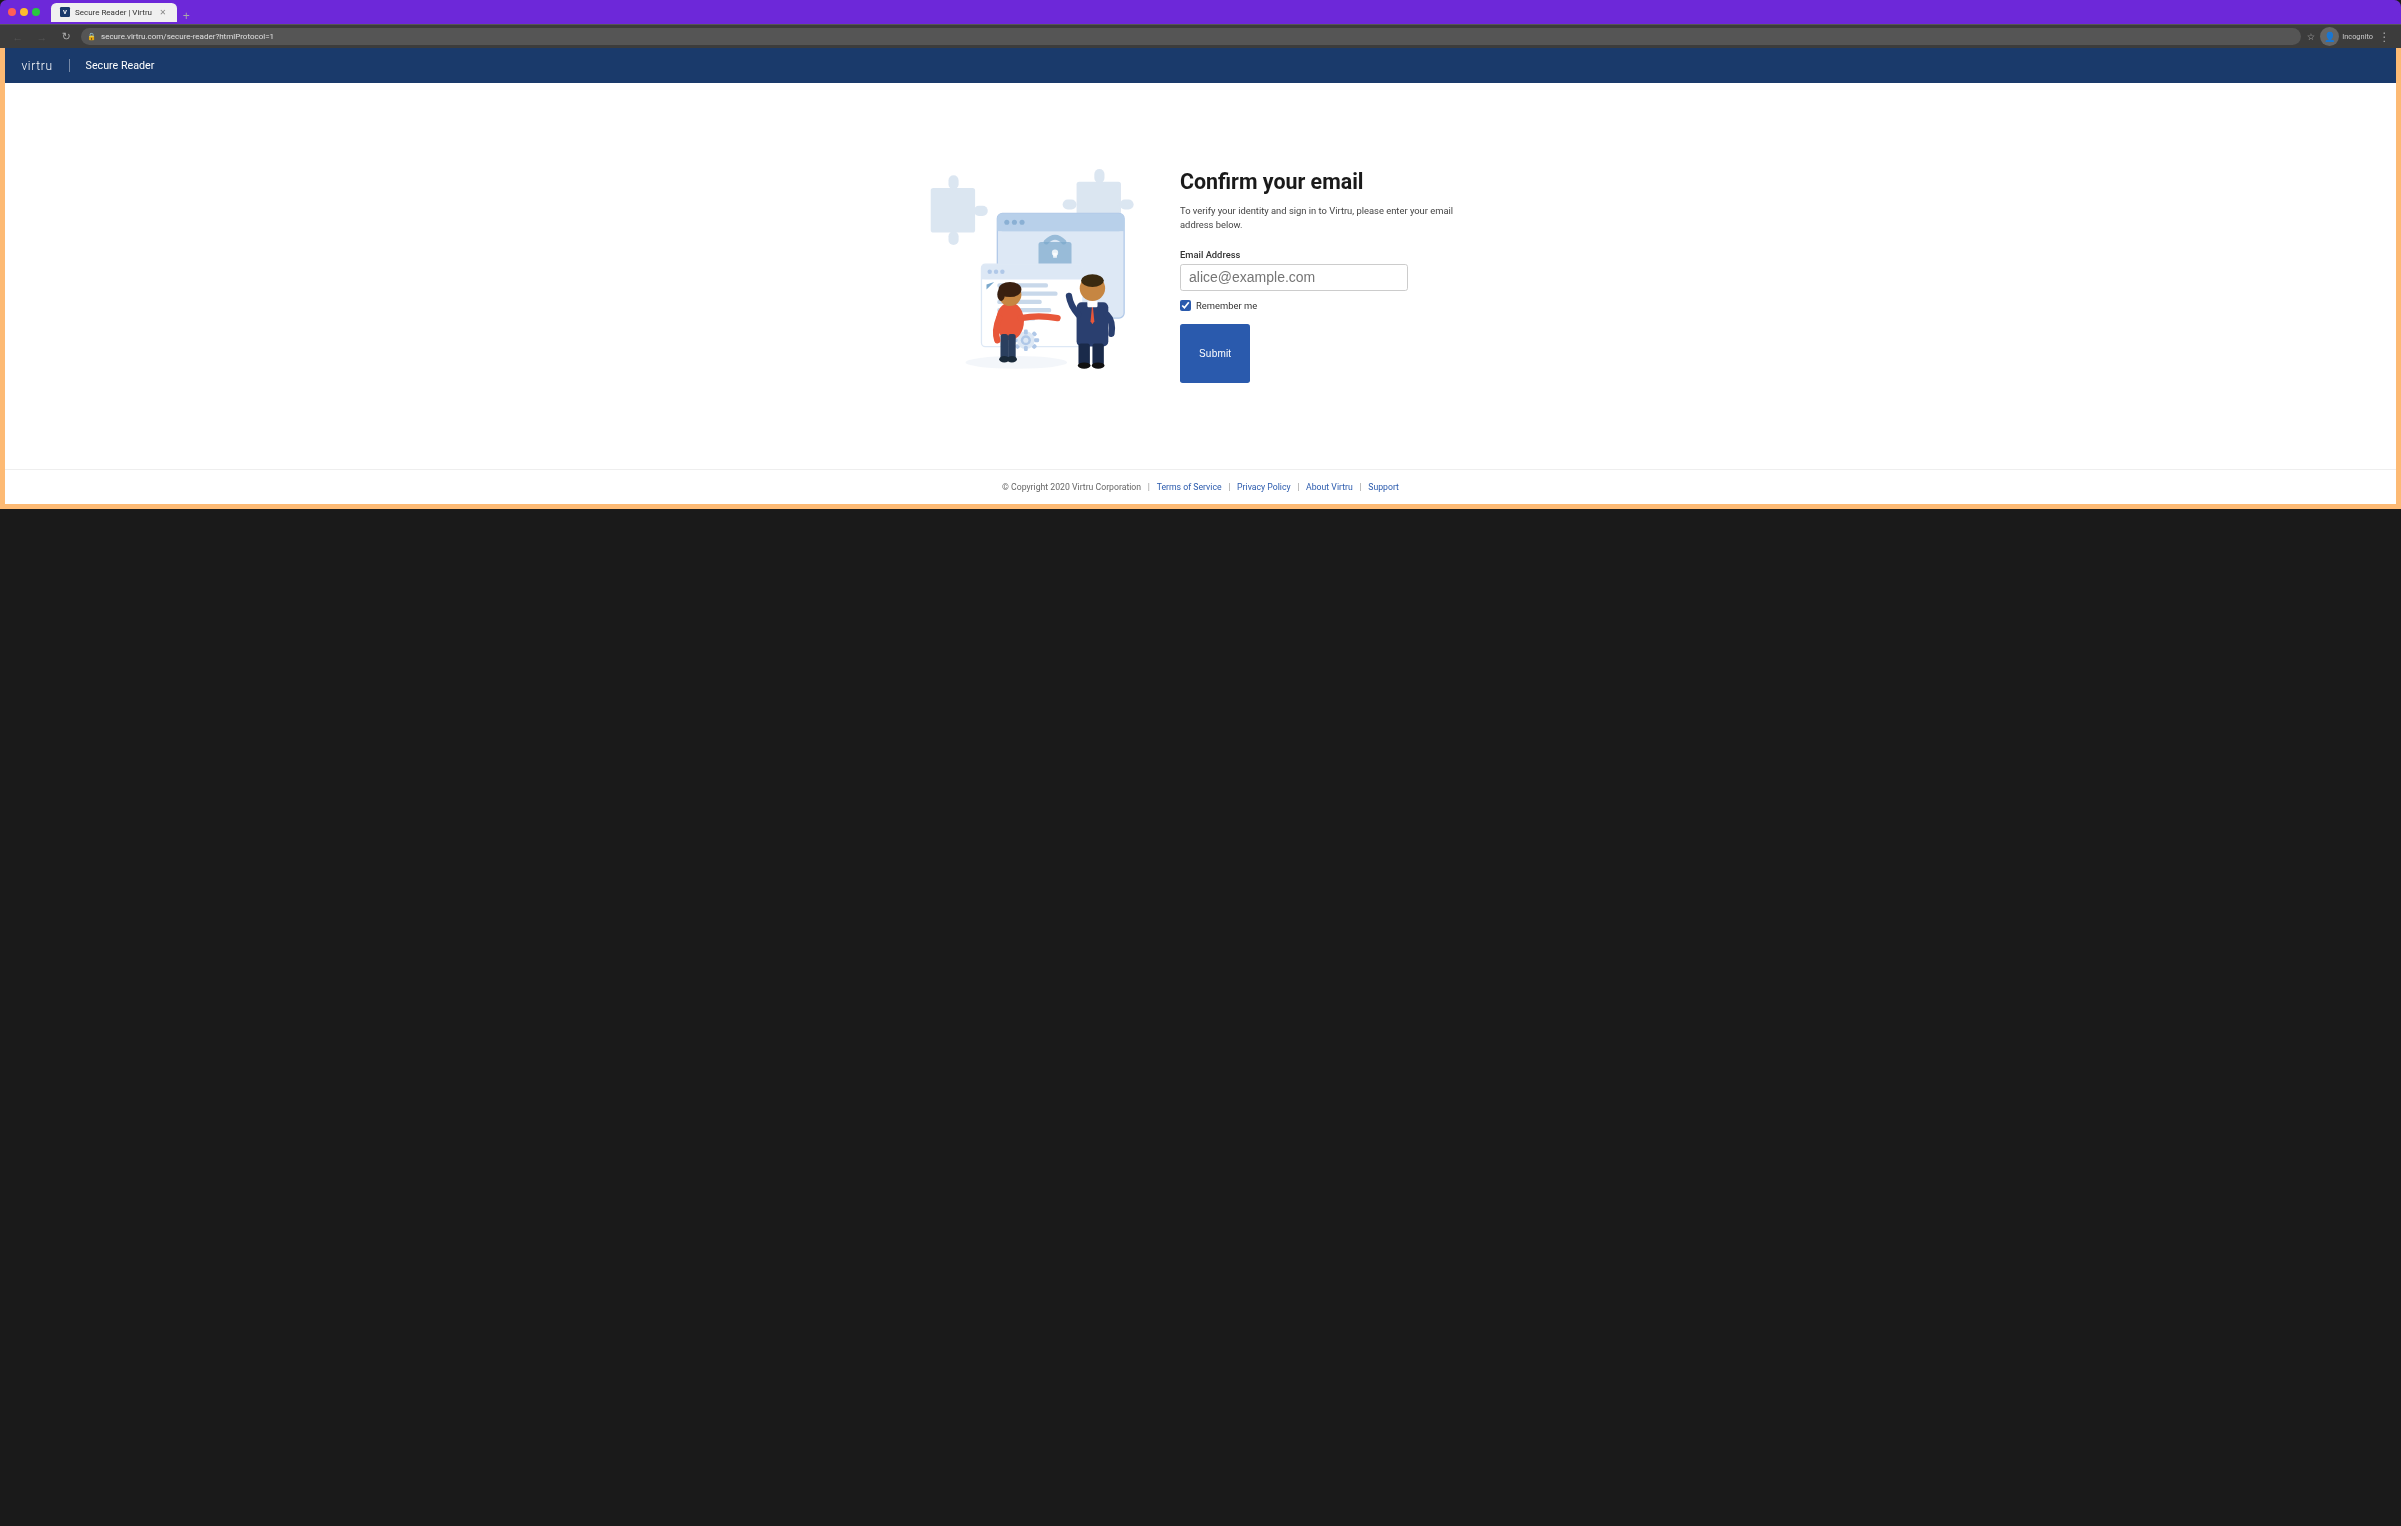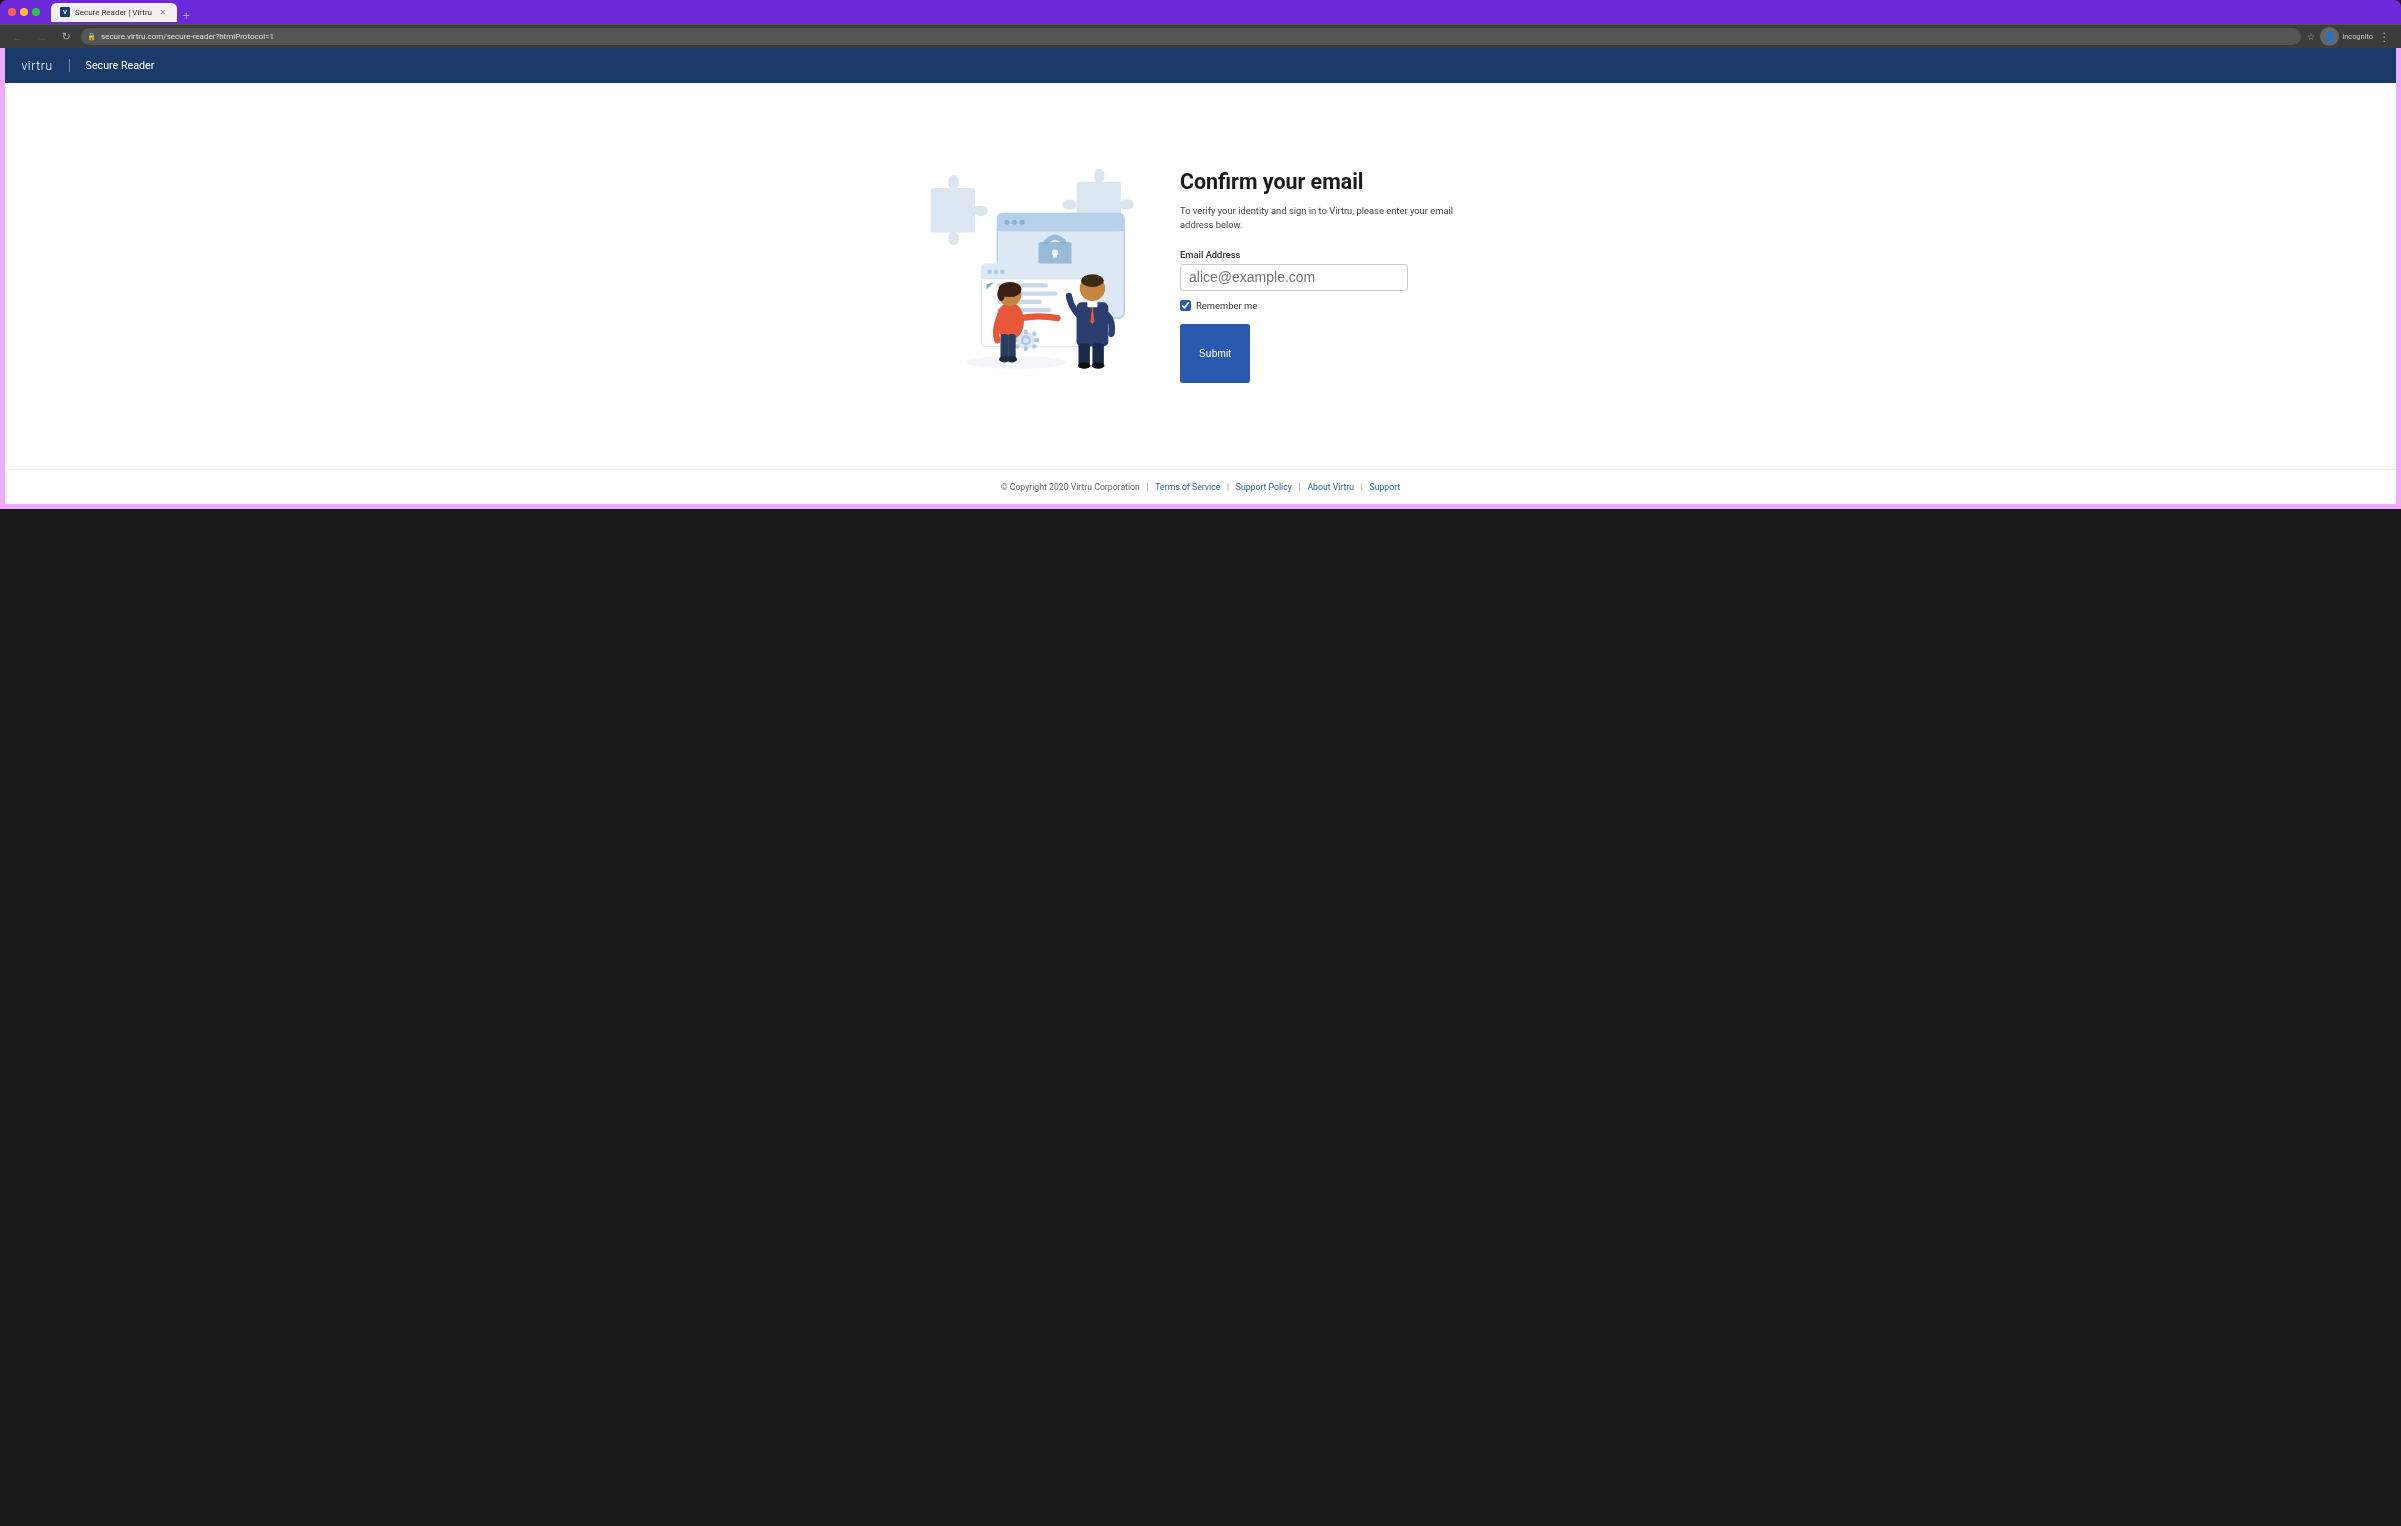--- a/index.html
+++ b/index.html
@@ -171,21 +171,21 @@
       cursor: pointer;
       padding: 0 2.7px;
     }
     .incognito-label {
       font-size: 7.4px;
       color: #ccc;
     }
 
     
     .page-wrapper {
-      background: #f0abfc;
+      background: #fdba74;
       flex: 1;
       padding: 5.4px;
       padding-top: 0;
     }
     .page-content {
       background: white;
       min-height: 456px;
       display: flex;
       flex-direction: column;
     }
@@ -518,21 +518,21 @@
           </div>
 
         </div>
       </div>
 
       <footer class="page-footer">
         <span class="footer-copyright">© Copyright 2020 Virtru Corporation</span>
         <span class="footer-sep">|</span>
         <a class="footer-link" href="#">Terms of Service</a>
         <span class="footer-sep">|</span>
-        <a class="footer-link" href="#">Support Policy</a>
+        <a class="footer-link" href="#">Privacy Policy</a>
         <span class="footer-sep">|</span>
         <a class="footer-link" href="#">About Virtru</a>
         <span class="footer-sep">|</span>
         <a class="footer-link" href="#">Support</a>
       </footer>
 
     </div>
   </div>
 </div>
 

